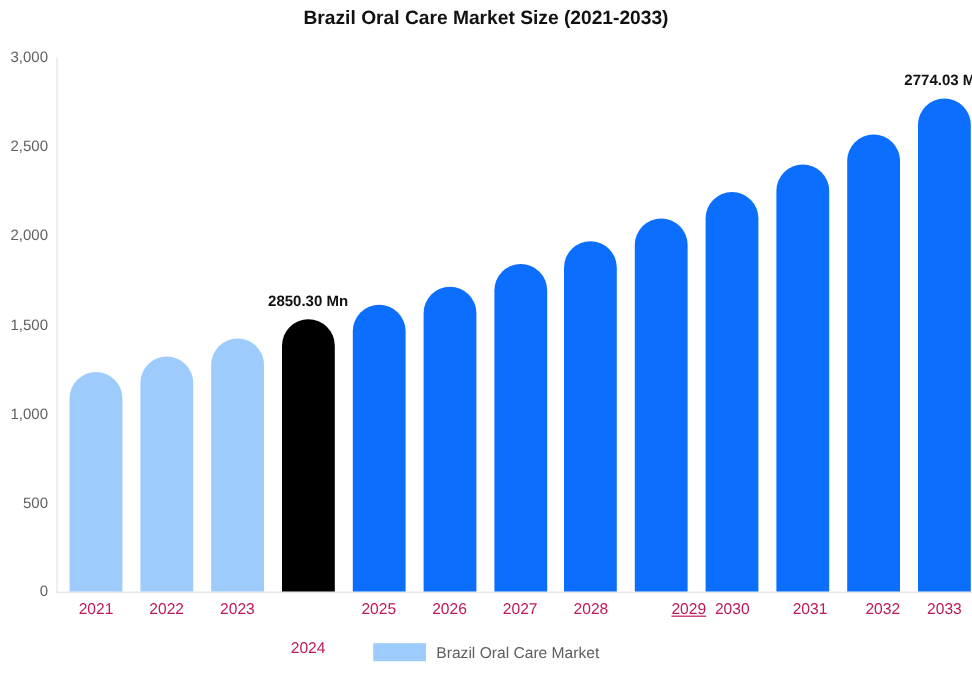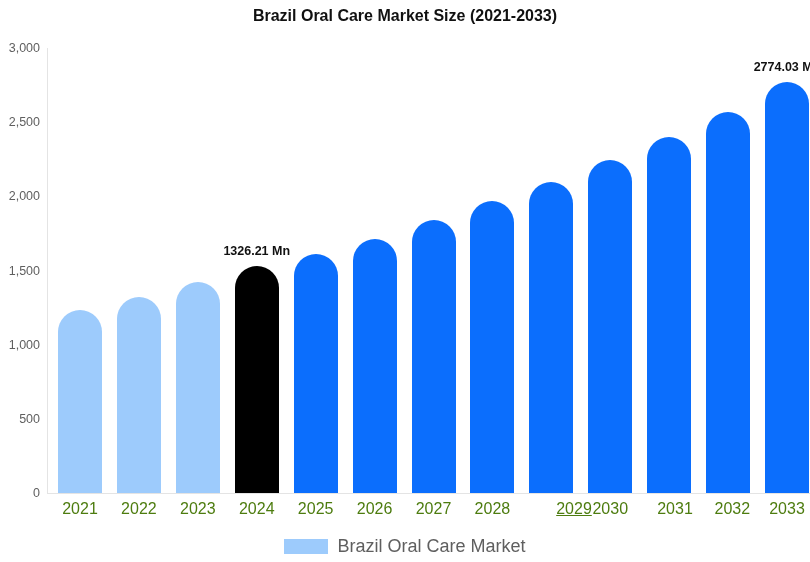--- a/index.html
+++ b/index.html
@@ -84,22 +84,22 @@
     position: absolute;
     left: 47px;
     top: 500px;
     width: 763px;
     height: 20px;
   }
   .x-tick {
     position: absolute;
     top: 0;
     text-align: center;
-    font-size: 16px;
-    color: #4d7c0f;
+    font-size: 13px;
+    color: #be185d;
     white-space: nowrap;
   }
 
   
   .bar {
     position: absolute;
     bottom: 1px;
     border-radius: 22px 22px 0 0;
   }
 
@@ -125,21 +125,21 @@
   .legend-item {
     display: flex;
     align-items: center;
   }
   #legend-swatch {
     width: 44px;
     height: 15px;
     margin-right: 9px;
   }
   #legend-label {
-    font-size: 18px;
+    font-size: 13px;
     color: #5f5f5f;
   }
 </style>
 </head>
 <body>
 
 <div id="chart-root">
 
   <div id="chart-title">Brazil Oral Care Market Size (2021-2033)</div>
 
@@ -162,29 +162,29 @@
       <div class="bar" style="left: 187.75px; width: 44px; height: 227.438px; background: rgb(0, 0, 0);"></div>
       <div class="bar" style="left: 246.667px; width: 44px; height: 238.817px; background: rgb(11, 110, 253);"></div>
       <div class="bar" style="left: 305.583px; width: 44px; height: 254.392px; background: rgb(11, 110, 253);"></div>
       <div class="bar" style="left: 364.5px; width: 44px; height: 272.637px; background: rgb(11, 110, 253);"></div>
       <div class="bar" style="left: 423.417px; width: 44px; height: 291.92px; background: rgb(11, 110, 253);"></div>
       <div class="bar" style="left: 482.333px; width: 44px; height: 311.5px; background: rgb(11, 110, 253);"></div>
       <div class="bar" style="left: 541.25px; width: 44px; height: 333.453px; background: rgb(11, 110, 253);"></div>
       <div class="bar" style="left: 600.167px; width: 44px; height: 356px; background: rgb(11, 110, 253);"></div>
       <div class="bar" style="left: 659.083px; width: 44px; height: 381.217px; background: rgb(11, 110, 253);"></div>
       <div class="bar" style="left: 718px; width: 44px; height: 411.481px; background: rgb(11, 110, 253);"></div>
-      <div class="bar-label" style="bottom: 236.438px; left: 209.75px; transform: translateX(-50%);">1326.21 Mn</div>
+      <div class="bar-label" style="bottom: 236.438px; left: 209.75px; transform: translateX(-50%);">2850.30 Mn</div>
       <div class="bar-label" style="bottom: 420.481px; left: 740px; transform: translateX(-50%);">2774.03 Mn</div>
     </div>
 
   <div id="x-axis">
       <div class="x-tick" style="left: 11px; width: 44px;">2021</div>
       <div class="x-tick" style="left: 69.9167px; width: 44px;">2022</div>
       <div class="x-tick" style="left: 128.833px; width: 44px;">2023</div>
-      <div class="x-tick" style="left: 187.75px; width: 44px;">2024</div>
+      <div class="x-tick" style="left: 187.75px; width: 44px; margin-top: 32px;">2024</div>
       <div class="x-tick" style="left: 246.667px; width: 44px;">2025</div>
       <div class="x-tick" style="left: 305.583px; width: 44px;">2026</div>
       <div class="x-tick" style="left: 364.5px; width: 44px;">2027</div>
       <div class="x-tick" style="left: 423.417px; width: 44px;">2028</div>
       <div class="x-tick" style="left: 505px; width: 44px; text-decoration: underline;">2029</div>
       <div class="x-tick" style="left: 541.25px; width: 44px;">2030</div>
       <div class="x-tick" style="left: 606px; width: 44px;">2031</div>
       <div class="x-tick" style="left: 659.083px; width: 44px; text-align: right;">2032</div>
       <div class="x-tick" style="left: 718px; width: 44px;">2033</div>
     </div>

